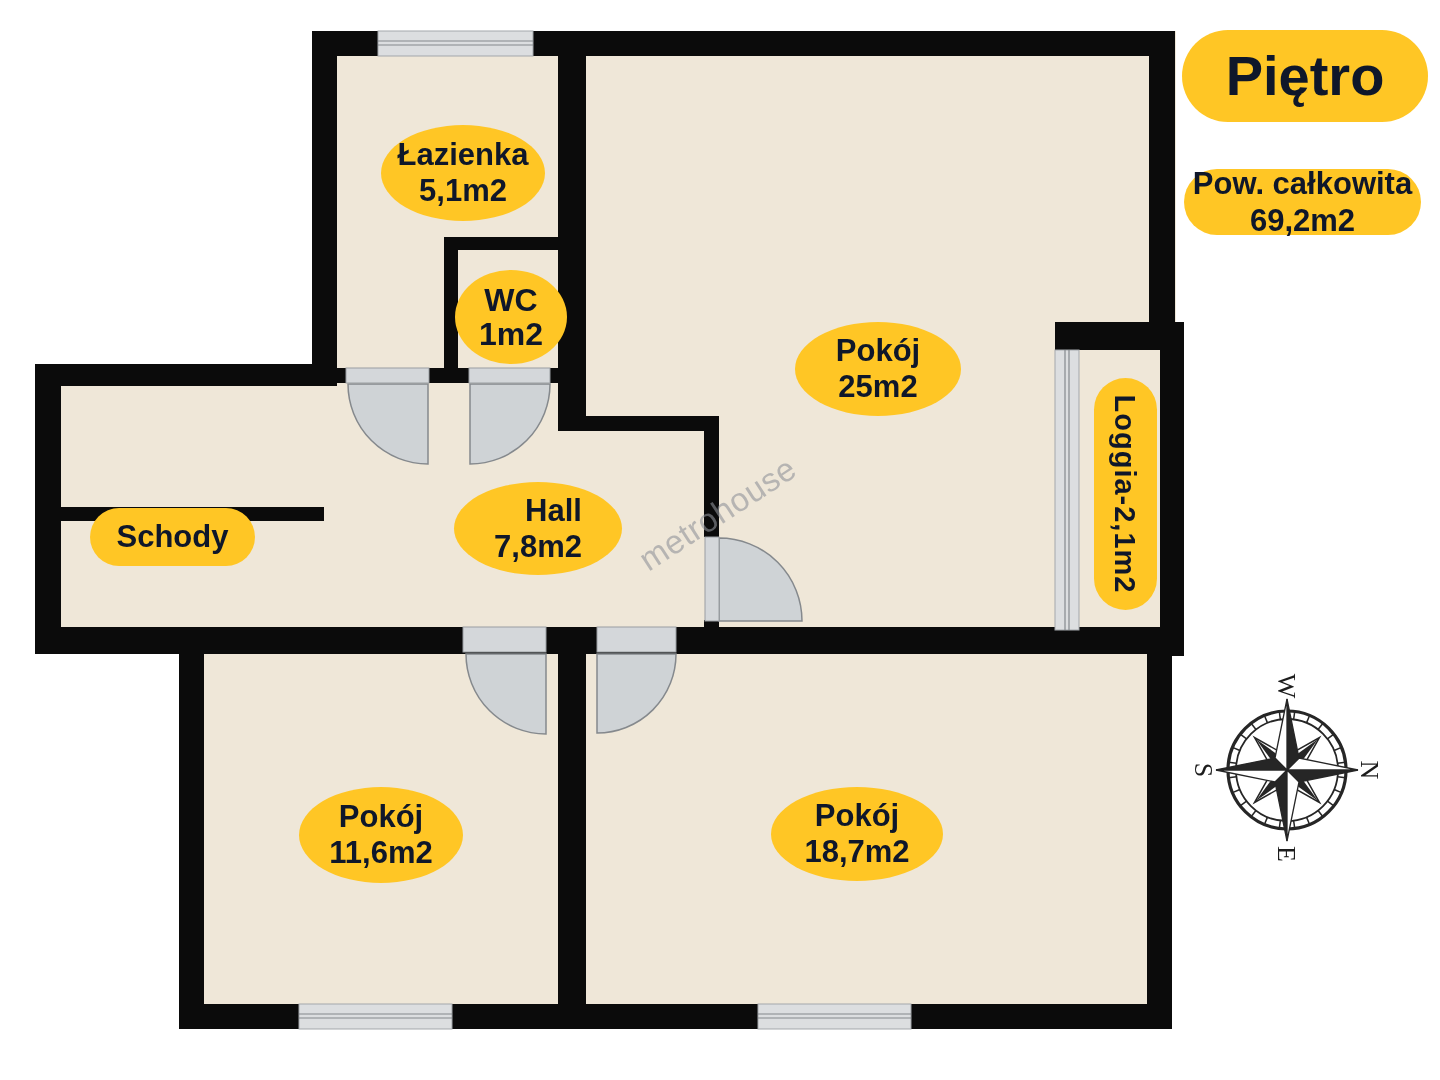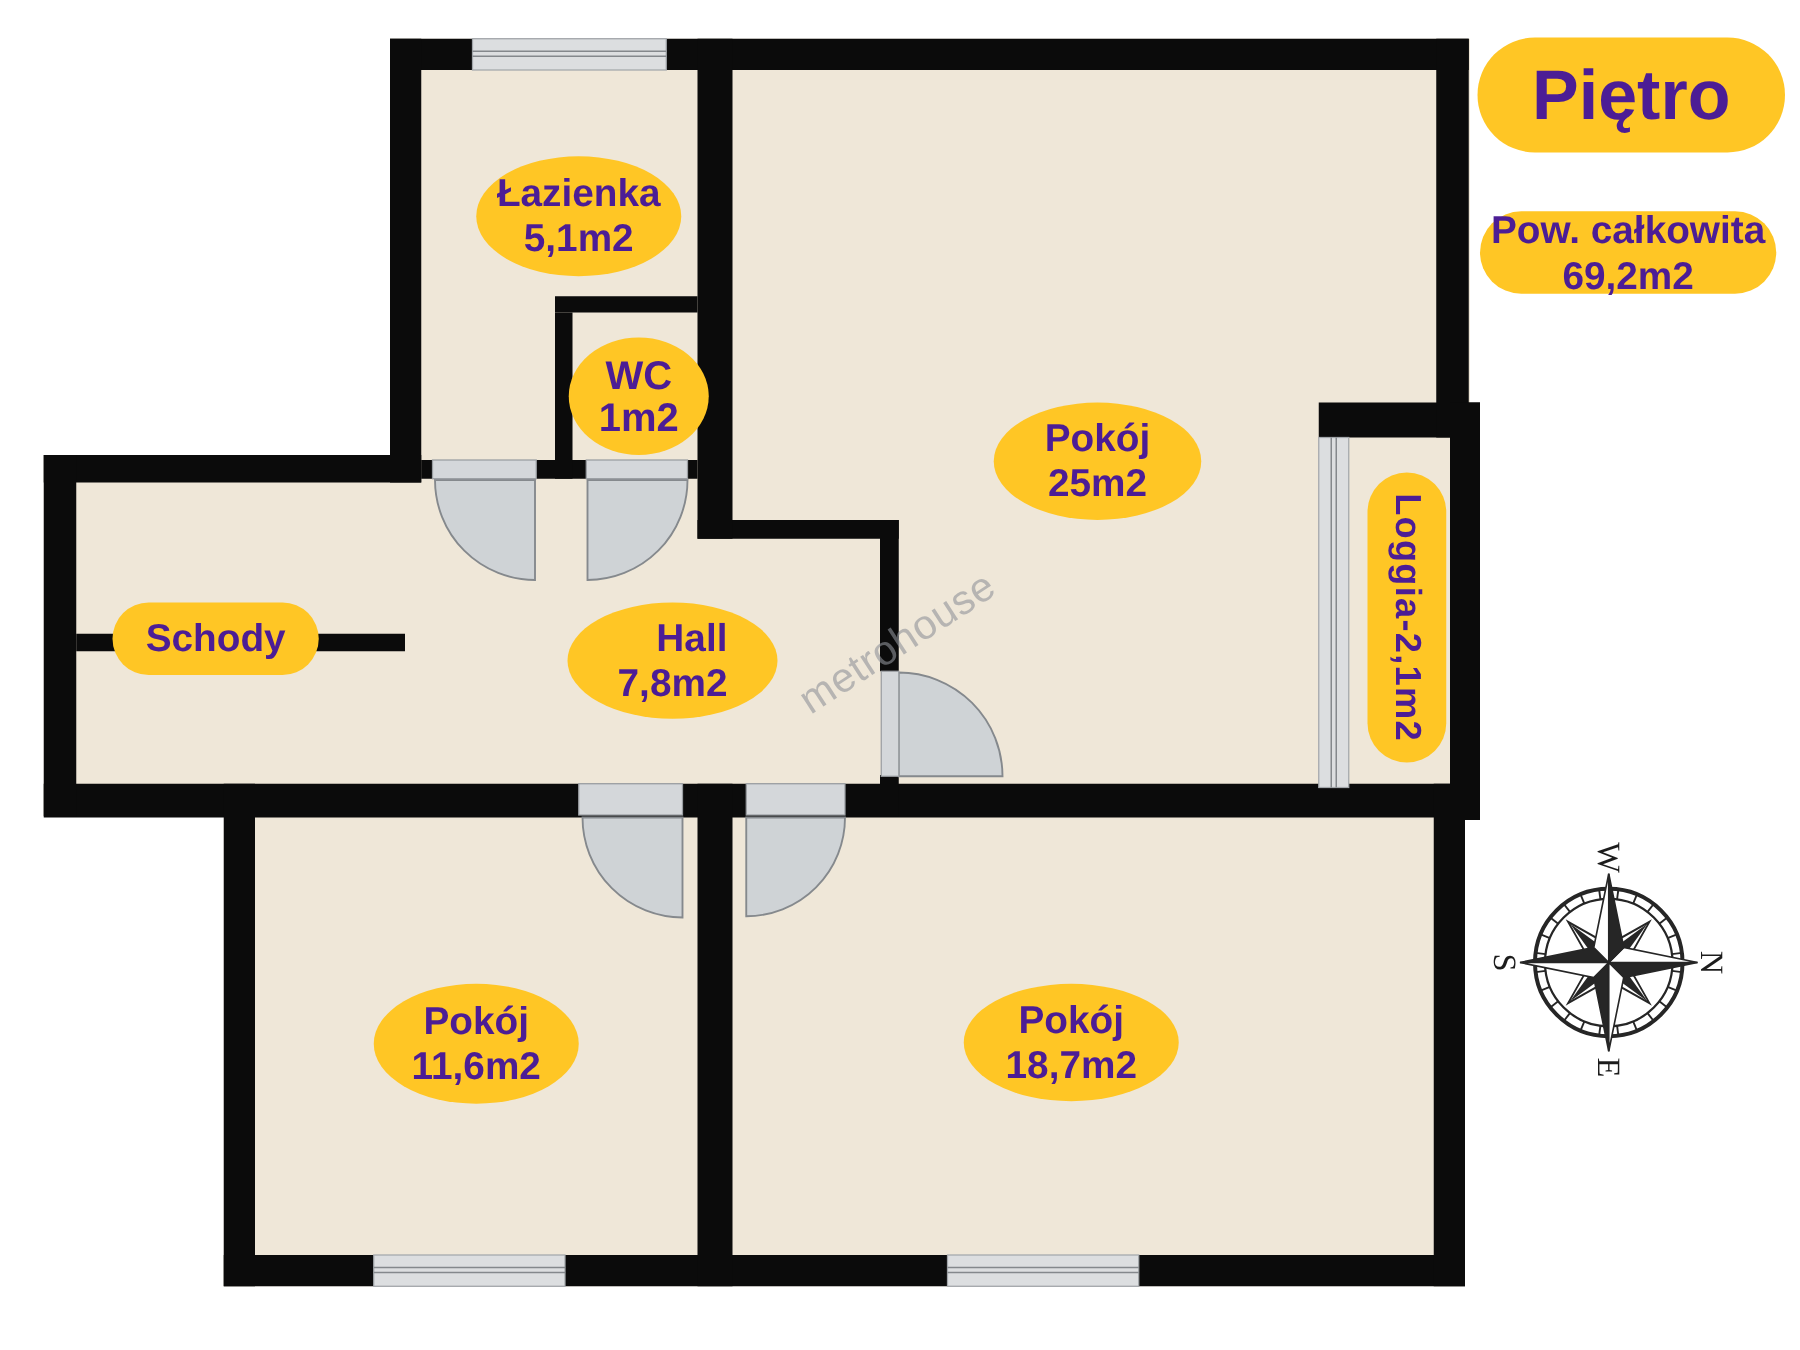--- a/index.html
+++ b/index.html
@@ -1,17 +1,17 @@
 <!DOCTYPE html>
 <html><head>
 <meta charset="utf-8">
 <style>
   html,body{margin:0;padding:0;background:#ffffff;width:1440px;height:1080px;overflow:hidden;}
   *{box-sizing:border-box;}
-  .lbl{position:absolute;background:#FFC625;color:#4c1d95;font-family:"Liberation Sans",sans-serif;
+  .lbl{position:absolute;background:#FFC625;color:#0f172a;font-family:"Liberation Sans",sans-serif;
        font-weight:bold;display:flex;flex-direction:column;align-items:center;justify-content:center;
        text-align:center;line-height:36px;font-size:31px;}
   .wm{position:absolute;font-family:"Liberation Sans",sans-serif;color:rgba(143,146,153,0.6);
       font-size:33px;letter-spacing:0.5px;transform:rotate(-33deg);}
 </style>
 </head>
 <body>
 <svg width="1440" height="1080" viewBox="0 0 1440 1080" style="position:absolute;left:0;top:0">
 
   <path d="M312,31 L1176,31 L1176,654 L1171,654 L1171,1029 L179,1029 L179,653 L35,653 L35,364 L312,364 Z" fill="#EFE7D8"></path>
@@ -109,21 +109,21 @@
 <div class="wm" style="left:628px;top:495px;">metrohouse</div>
 
 <div class="lbl" style="left:381px;top:125px;width:164px;height:96px;border-radius:50%;">Łazienka<br>5,1m2</div>
 
 <div class="lbl" style="left:455px;top:270px;width:112px;height:94px;border-radius:50%;font-size:32px;line-height:34px;">WC<br>1m2</div>
 
 <div class="lbl" style="left:795px;top:322px;width:166px;height:94px;border-radius:50%;">Pokój<br>25m2</div>
 
 <div class="lbl" style="left:454px;top:482px;width:168px;height:93px;border-radius:50%;text-align:right;">Hall<br>7,8m2</div>
 
-<div class="lbl" style="left:90px;top:482px;width:165px;height:58px;border-radius:29px;">Schody</div>
+<div class="lbl" style="left:90px;top:508px;width:165px;height:58px;border-radius:29px;">Schody</div>
 
 <div class="lbl" style="left:1094px;top:378px;width:63px;height:232px;border-radius:32px;font-size:29px;letter-spacing:1px;">
     <span style="transform:rotate(90deg);white-space:nowrap;">Loggia-2,1m2</span>
   </div>
 
 <div class="lbl" style="left:299px;top:787px;width:164px;height:96px;border-radius:50%;">Pokój<br>11,6m2</div>
 
 <div class="lbl" style="left:771px;top:787px;width:172px;height:94px;border-radius:50%;">Pokój<br>18,7m2</div>
 
 <div class="lbl" style="left:1182px;top:30px;width:246px;height:92px;border-radius:46px;font-size:56px;">Piętro</div>

